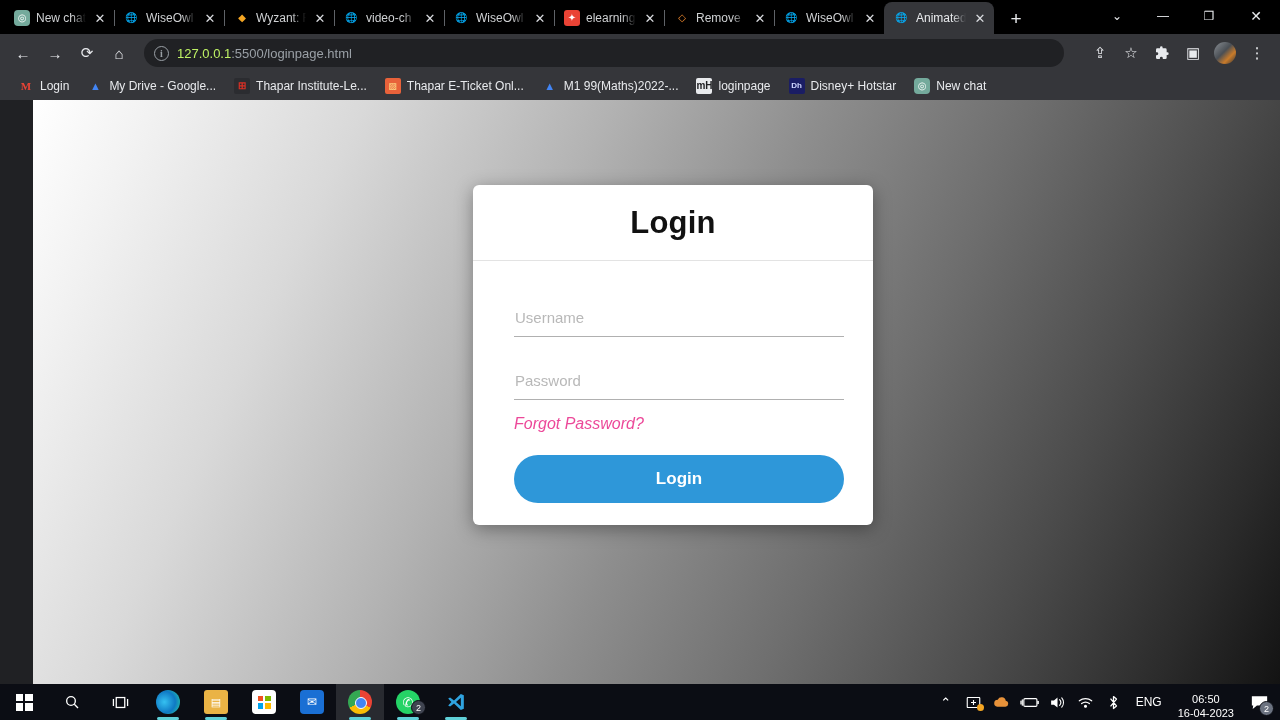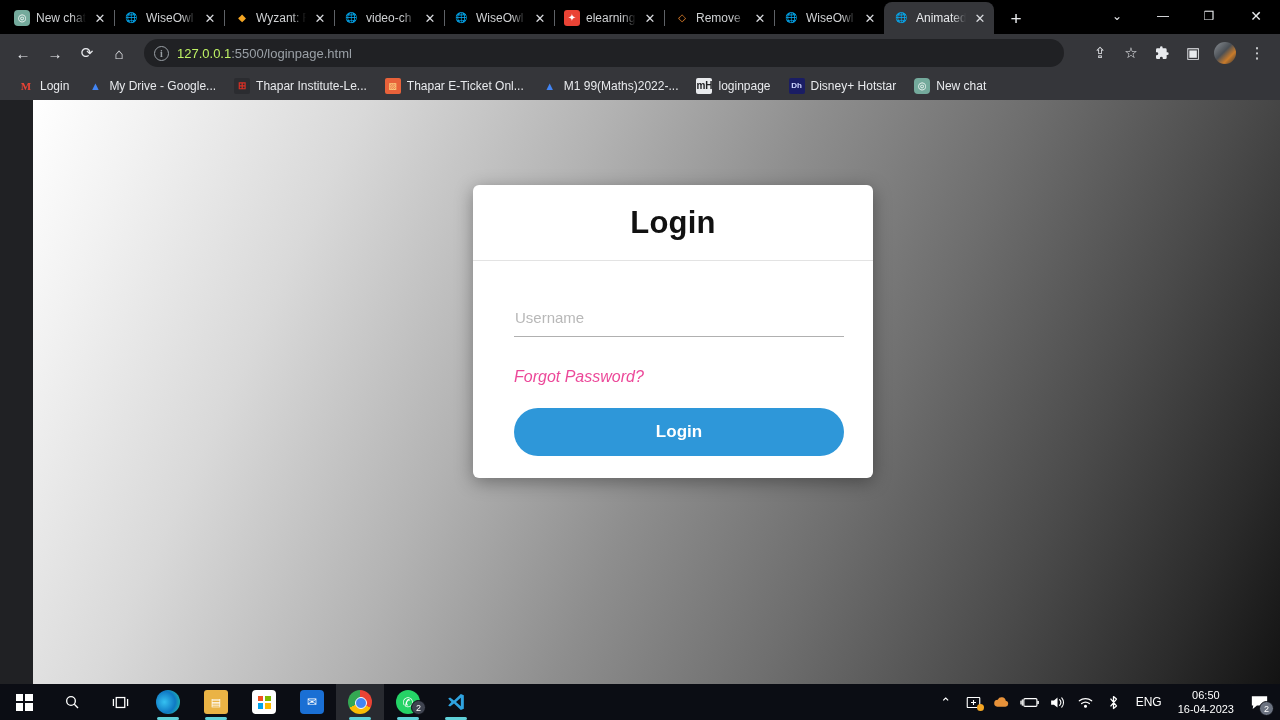--- a/index.html
+++ b/index.html
@@ -287,22 +287,22 @@
 
   .tray { margin-left: auto; display: flex; align-items: center; height: 36px; padding-right: 4px; }
   .tray-ico {
     position: relative;
     width: 28px; height: 36px;
     display: flex; align-items: center; justify-content: center;
     color: #ffffff; font-size: 13px;
   }
   .tray-lang { padding: 0 8px; color: #fff; font-size: 12px; display:flex; align-items:center; height:36px; }
   .clock {
-    display: flex; flex-direction: column; align-items: center; justify-content: center;
-    color: #ffffff; font-size: 11px; line-height: 14px; padding: 16px 8px; height: 36px;
+    display: flex; flex-direction: column; align-items: center; justify-content: flex-start;
+    color: #ffffff; font-size: 11px; line-height: 14px; padding: 8px 8px; height: 36px;
   }
   .notif {
     position: relative;
     width: 34px; height: 36px;
     display: flex; align-items: center; justify-content: center;
     color: #ffffff; font-size: 14px;
   }
   .notif .badge { right: 2px; bottom: 4px; background: #6b7280; }
   .orange-dot {
     position: absolute; right: 4px; bottom: 9px;
@@ -452,20 +452,23 @@
     <div class="card">
       <div class="card-header">
         <div class="card-title">Login</div>
       </div>
       <div class="card-body">
 
         <div class="field">
           <input type="text" placeholder="Username" style="">
         </div>
 
+        <div class="field pw">
+          <input type="password" placeholder="Password" style="">
+        </div>
 
         <a class="forgot" href="#">Forgot Password?</a>
 
         <button class="login-btn">Login</button>
 
 
       </div>
     </div>
   </div>
 </div>

